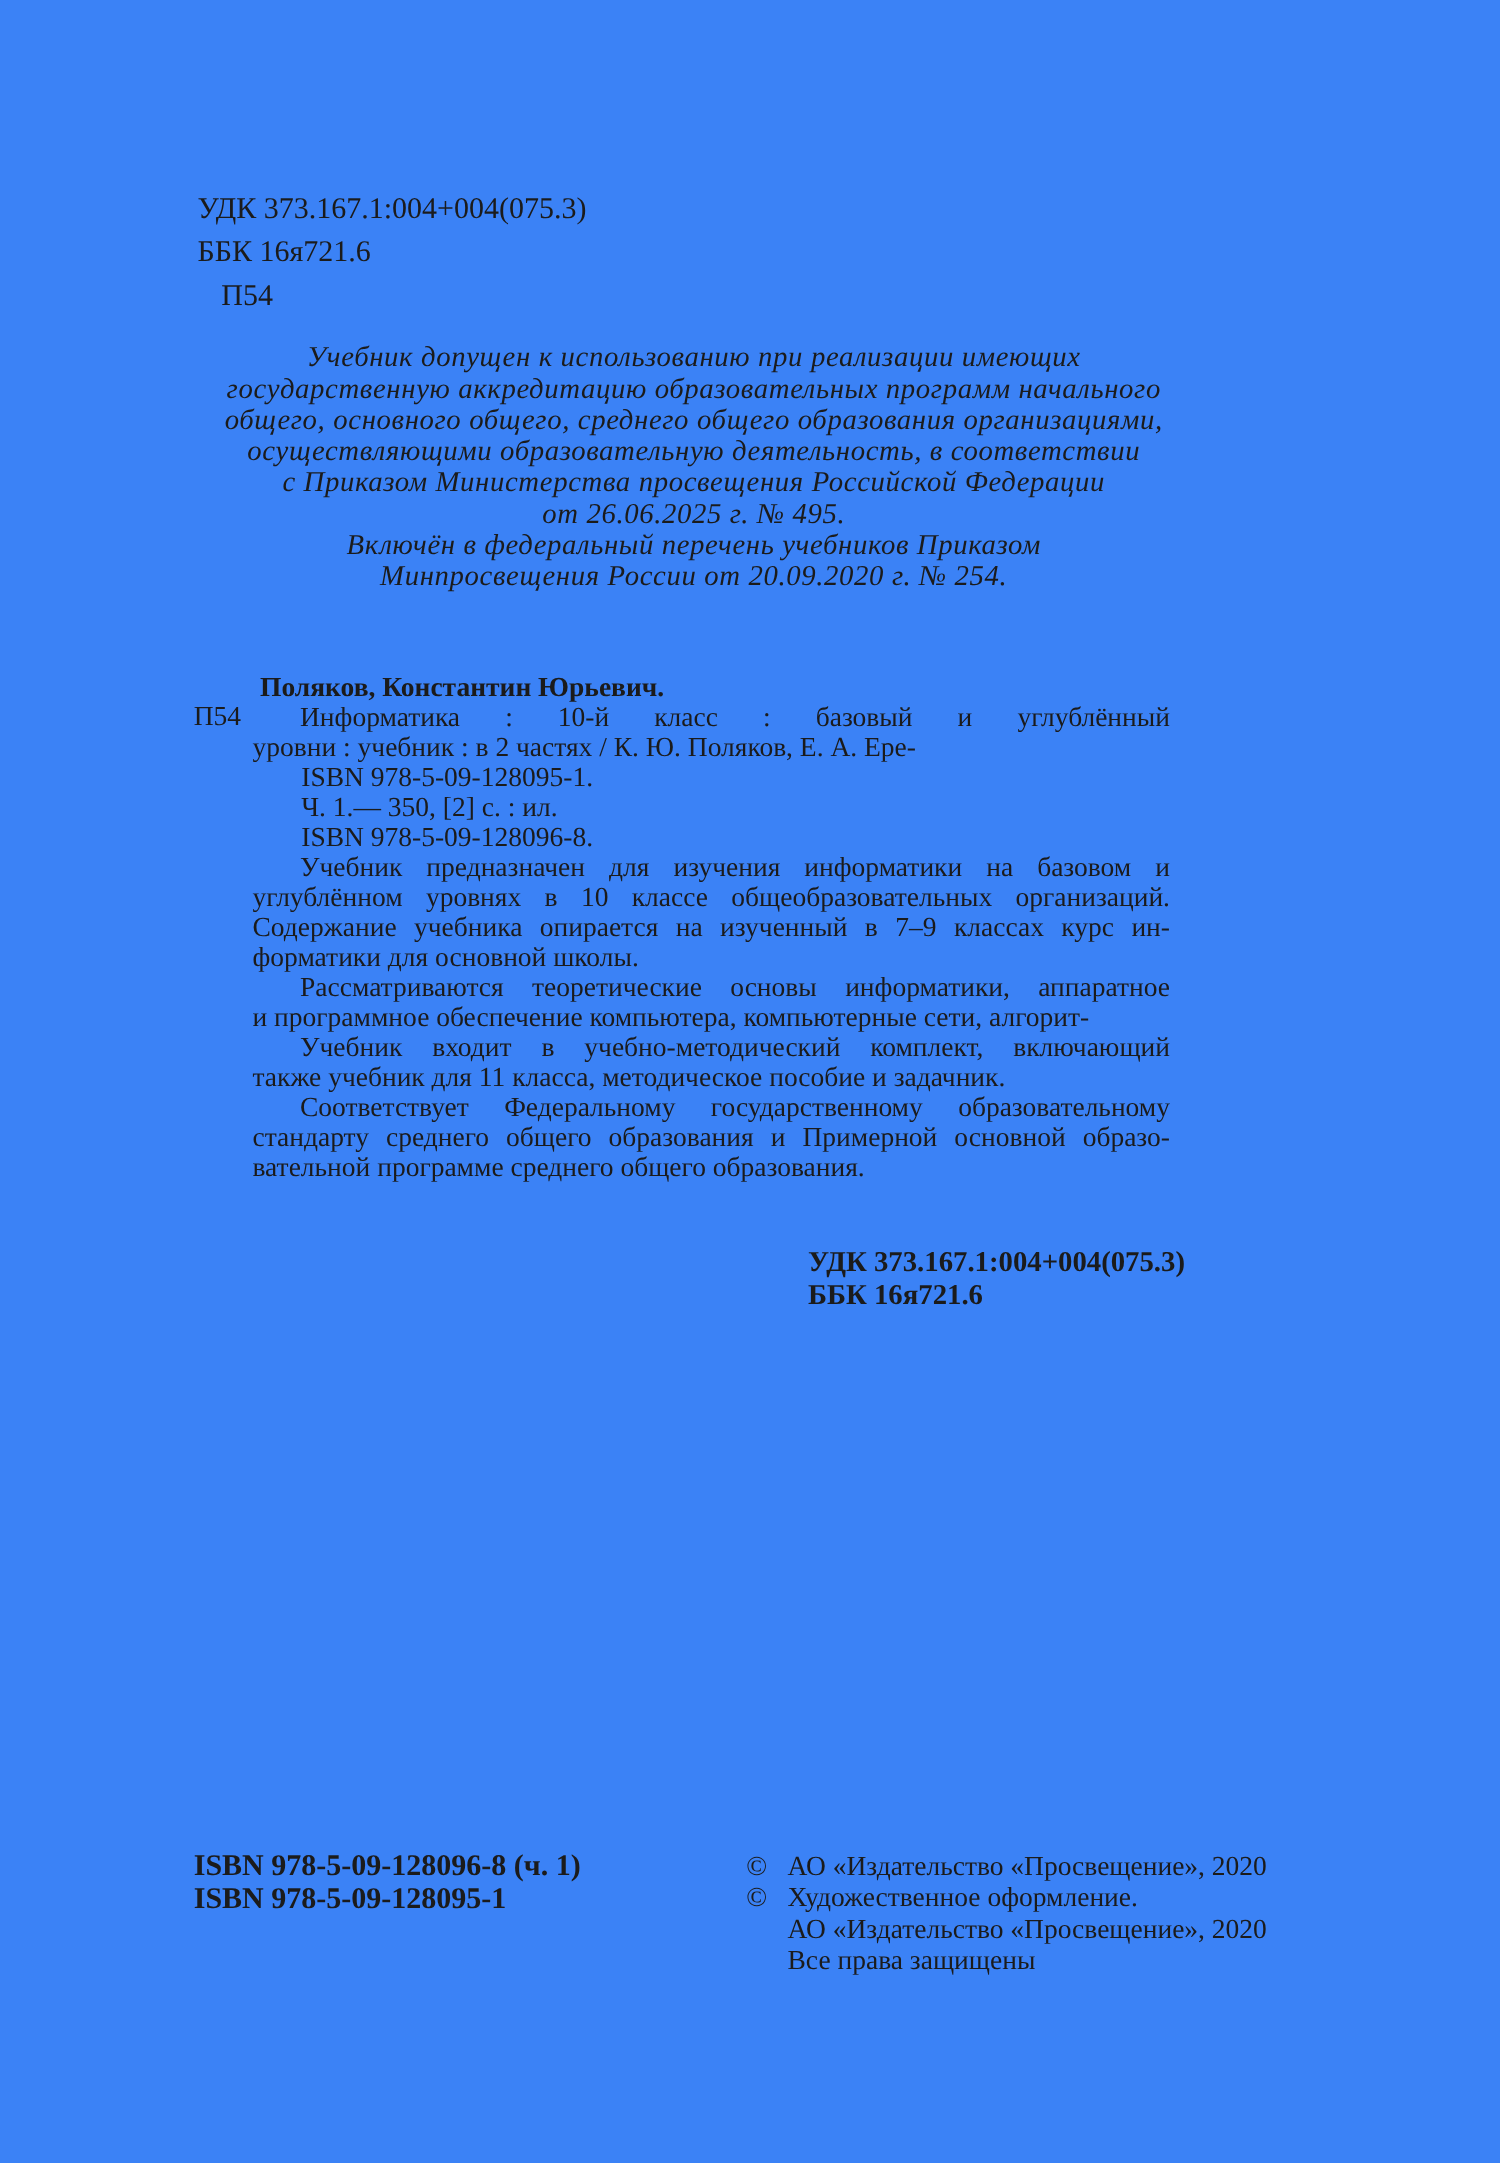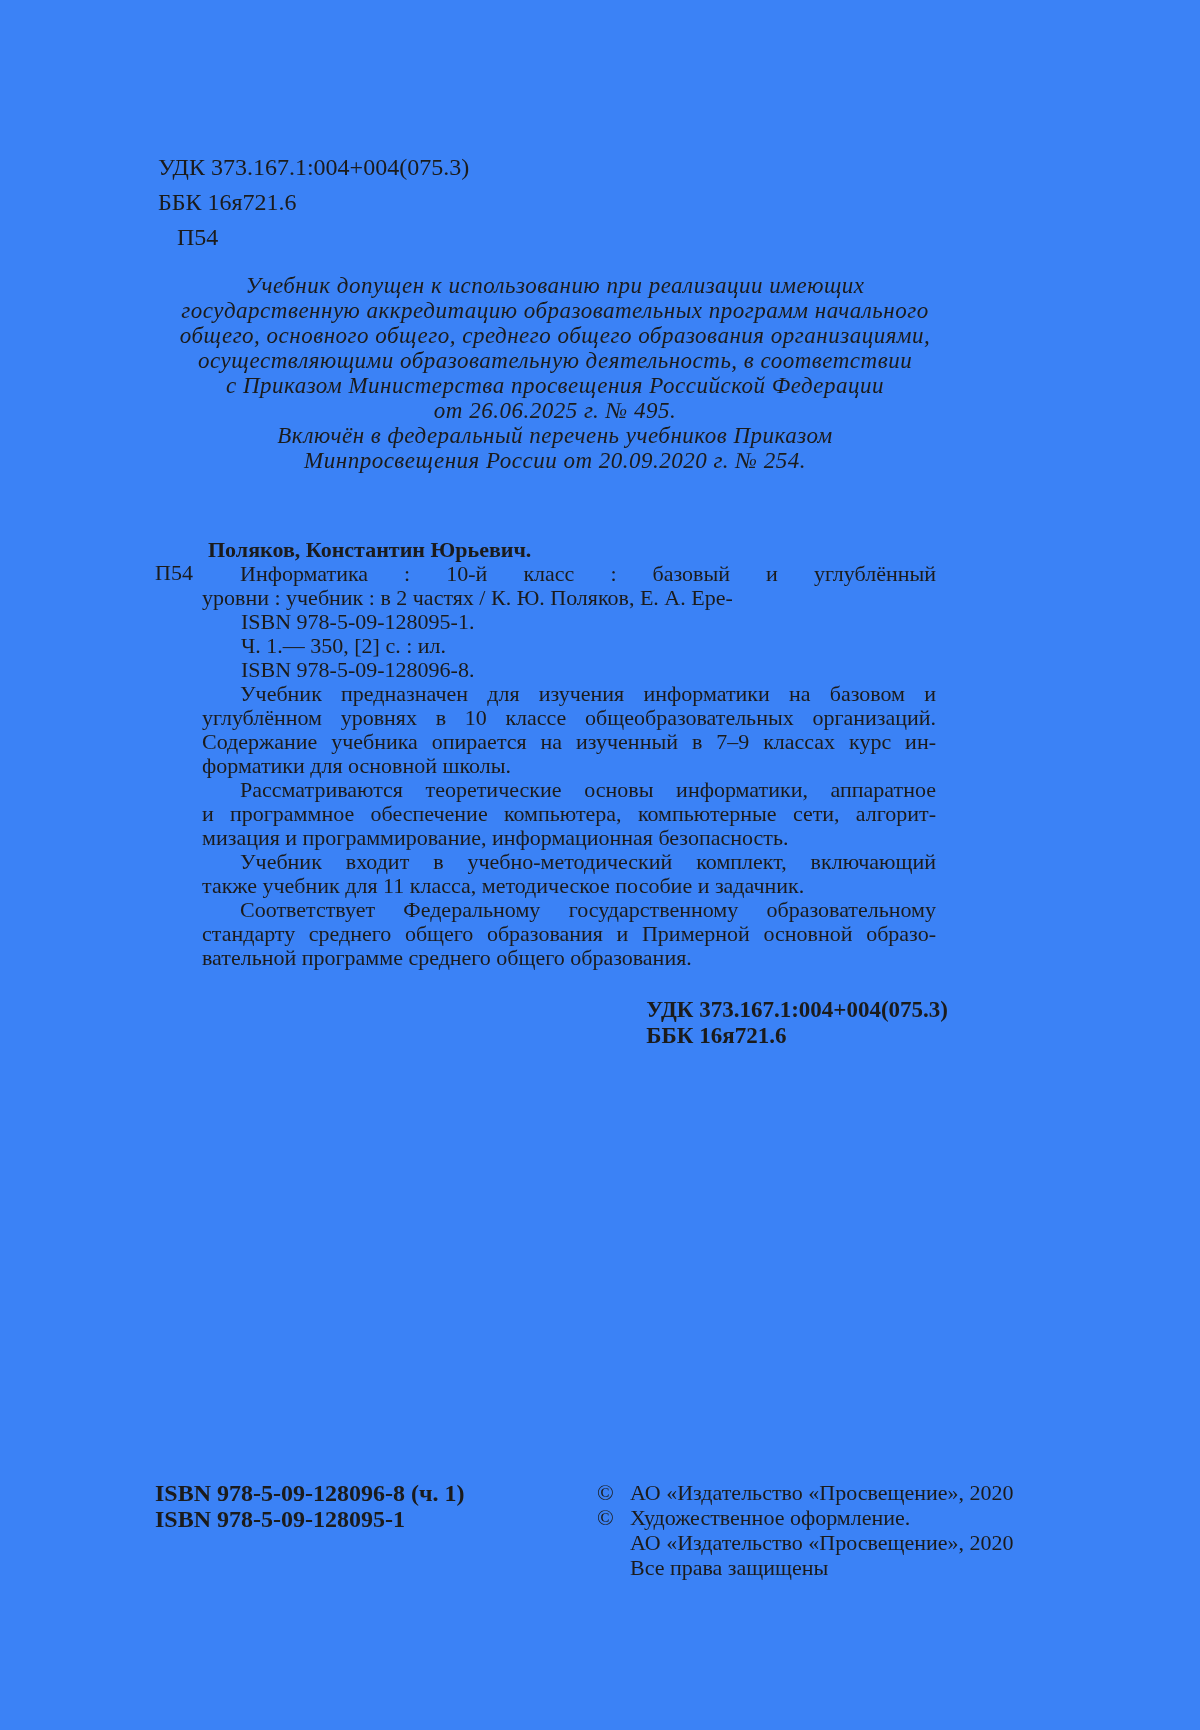--- a/index.html
+++ b/index.html
@@ -138,21 +138,20 @@
       </div>
     <div class="just first-indent">
         <div class="line">Учебник предназначен для изучения информатики на базовом и</div>
         <div class="line">углублённом уровнях в 10 классе общеобразовательных организаций.</div>
         <div class="line">Содержание учебника опирается на изученный в 7–9 классах курс ин-</div>
         <div class="line">форматики для основной школы.</div>
       </div>
     <div class="just first-indent">
         <div class="line">Рассматриваются теоретические основы информатики, аппаратное</div>
         <div class="line">и программное обеспечение компьютера, компьютерные сети, алгорит-</div>
-        <div class="line">мизация и программирование, информационная безопасность.</div>
       </div>
     <div class="just first-indent">
         <div class="line">Учебник входит в учебно-методический комплект, включающий</div>
         <div class="line">также учебник для 11 класса, методическое пособие и задачник.</div>
       </div>
     <div class="just first-indent">
         <div class="line">Соответствует Федеральному государственному образовательному</div>
         <div class="line">стандарту среднего общего образования и Примерной основной образо-</div>
         <div class="line">вательной программе среднего общего образования.</div>
       </div>

